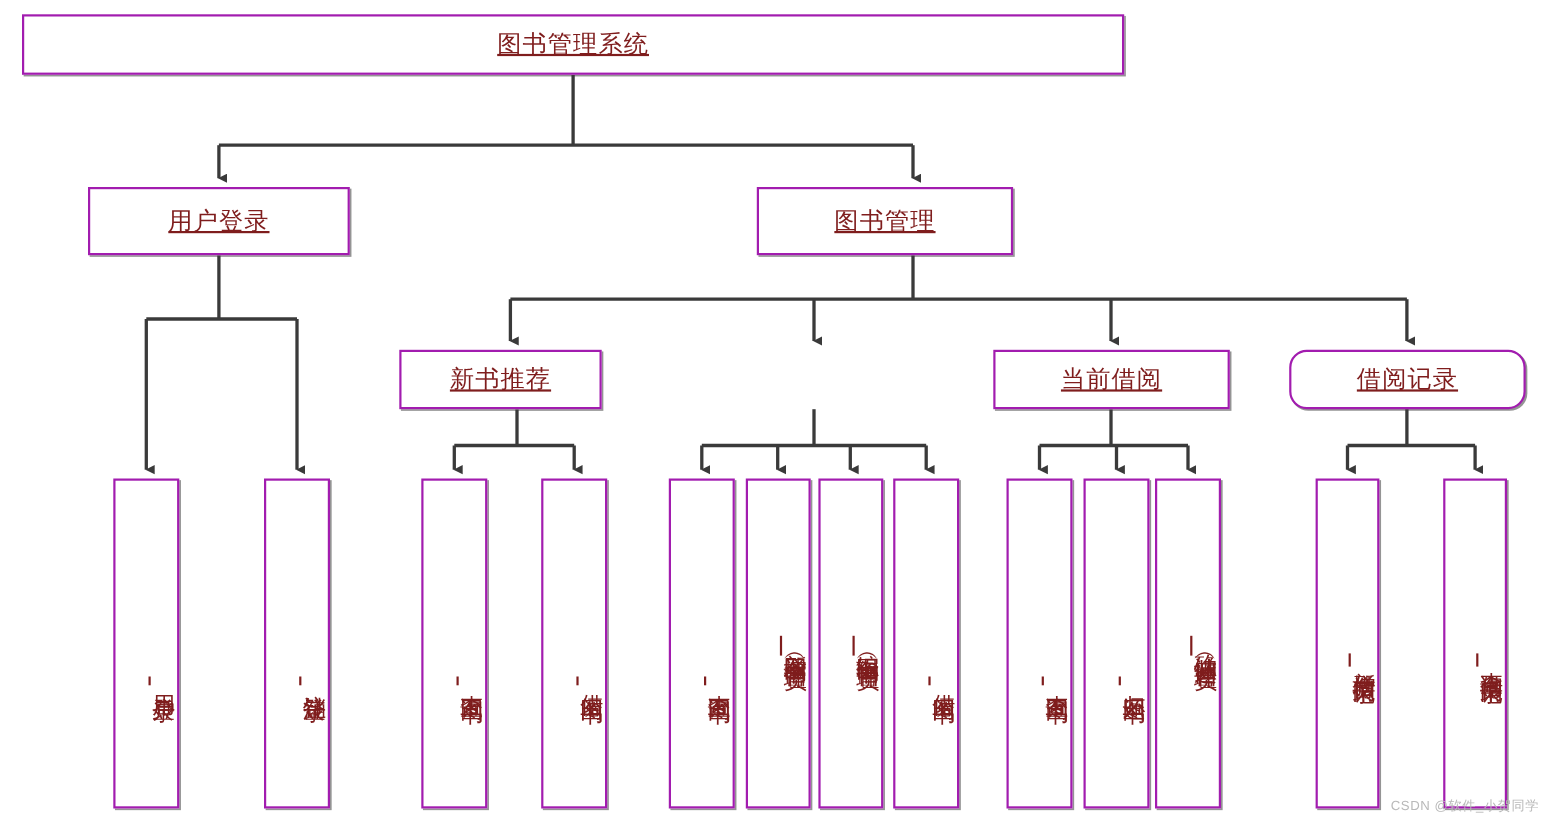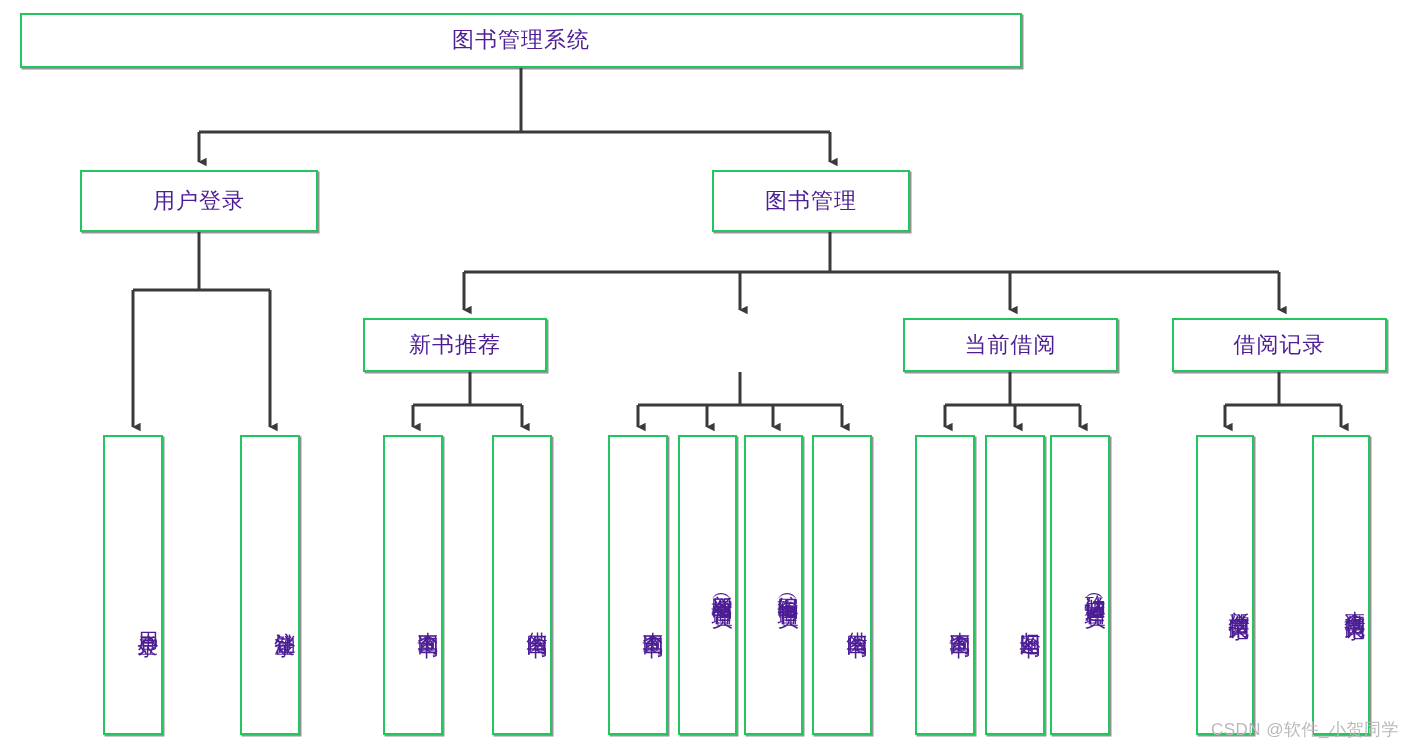--- a/index.html
+++ b/index.html
@@ -21,27 +21,28 @@
     position: absolute;
     left: 0;
     top: 0;
     width: 1405px;
     height: 747px;
   }
   .node {
     position: absolute;
     box-sizing: border-box;
     background: #ffffff;
-    border: 2px solid #22c55e;
+    border: 2px solid #a21caf;
     box-shadow: 1.5px 1.5px 0 0 rgba(60,60,60,0.55);
     display: flex;
     align-items: center;
     justify-content: center;
-    color: #4c1d95;
+    color: #7f1d1d;
     z-index: 3;
+    text-decoration: underline;
   }
   .node.horizontal {
     font-size: 22px;
     letter-spacing: 1px;
     line-height: 1.2;
   }
   .node.vertical {
     writing-mode: vertical-rl;
     text-orientation: upright;
     font-size: 21px;
@@ -55,21 +56,21 @@
     align-items: flex-start;
     padding-top: 4px;
   }
   .node-title {
     display: block;
   }
   #watermark {
     position: absolute;
     right: 6px;
     bottom: 6px;
-    font-size: 17px;
+    font-size: 12px;
     color: #b9b9b9;
     letter-spacing: 0.5px;
     z-index: 8;
     white-space: nowrap;
     user-select: none;
   }
 </style>
 </head>
 <body>
 
@@ -125,31 +126,31 @@
     </g>
   </svg>
 
   <div class="node horizontal" style="left:20px; top:13px; width:1002px; height:55px;">
     <span class="node-title">图书管理系统</span>
   </div>
 
   <div class="node horizontal" style="left:80px; top:170px; width:238px; height:62px;">
     <span class="node-title">用户登录</span>
   </div>
-  <div class="node horizontal" style="left:712px; top:170px; width:198px; height:62px;">
+  <div class="node horizontal" style="left:688px; top:170px; width:233px; height:62px;">
     <span class="node-title">图书管理</span>
   </div>
 
   <div class="node horizontal" style="left:363px; top:318px; width:184px; height:54px;">
     <span class="node-title">新书推荐</span>
   </div>
   <div class="node horizontal" style="left:903px; top:318px; width:215px; height:54px;">
     <span class="node-title">当前借阅</span>
   </div>
-  <div class="node horizontal" style="left:1172px; top:318px; width:215px; height:54px;">
+  <div class="node horizontal" style="left:1172px; top:318px; width:215px; height:54px;border-radius:16px;">
     <span class="node-title">借阅记录</span>
   </div>
 
   <div class="node vertical" style="left:103px; top:435px; width:60px; height:300px; padding-top:68px;">
     <span class="node-title">用户登录</span>
   </div>
   <div class="node vertical" style="left:240px; top:435px; width:60px; height:300px; padding-top:68px;">
     <span class="node-title">注销登录</span>
   </div>
 

